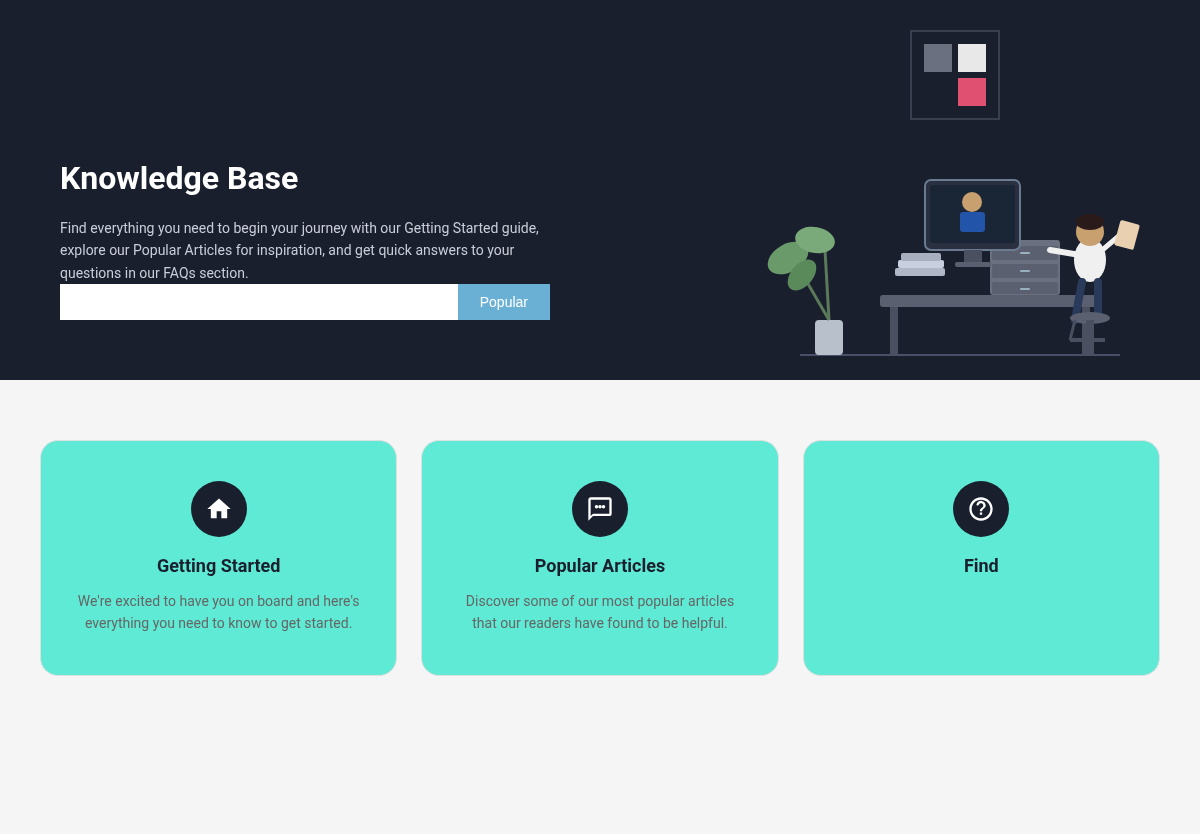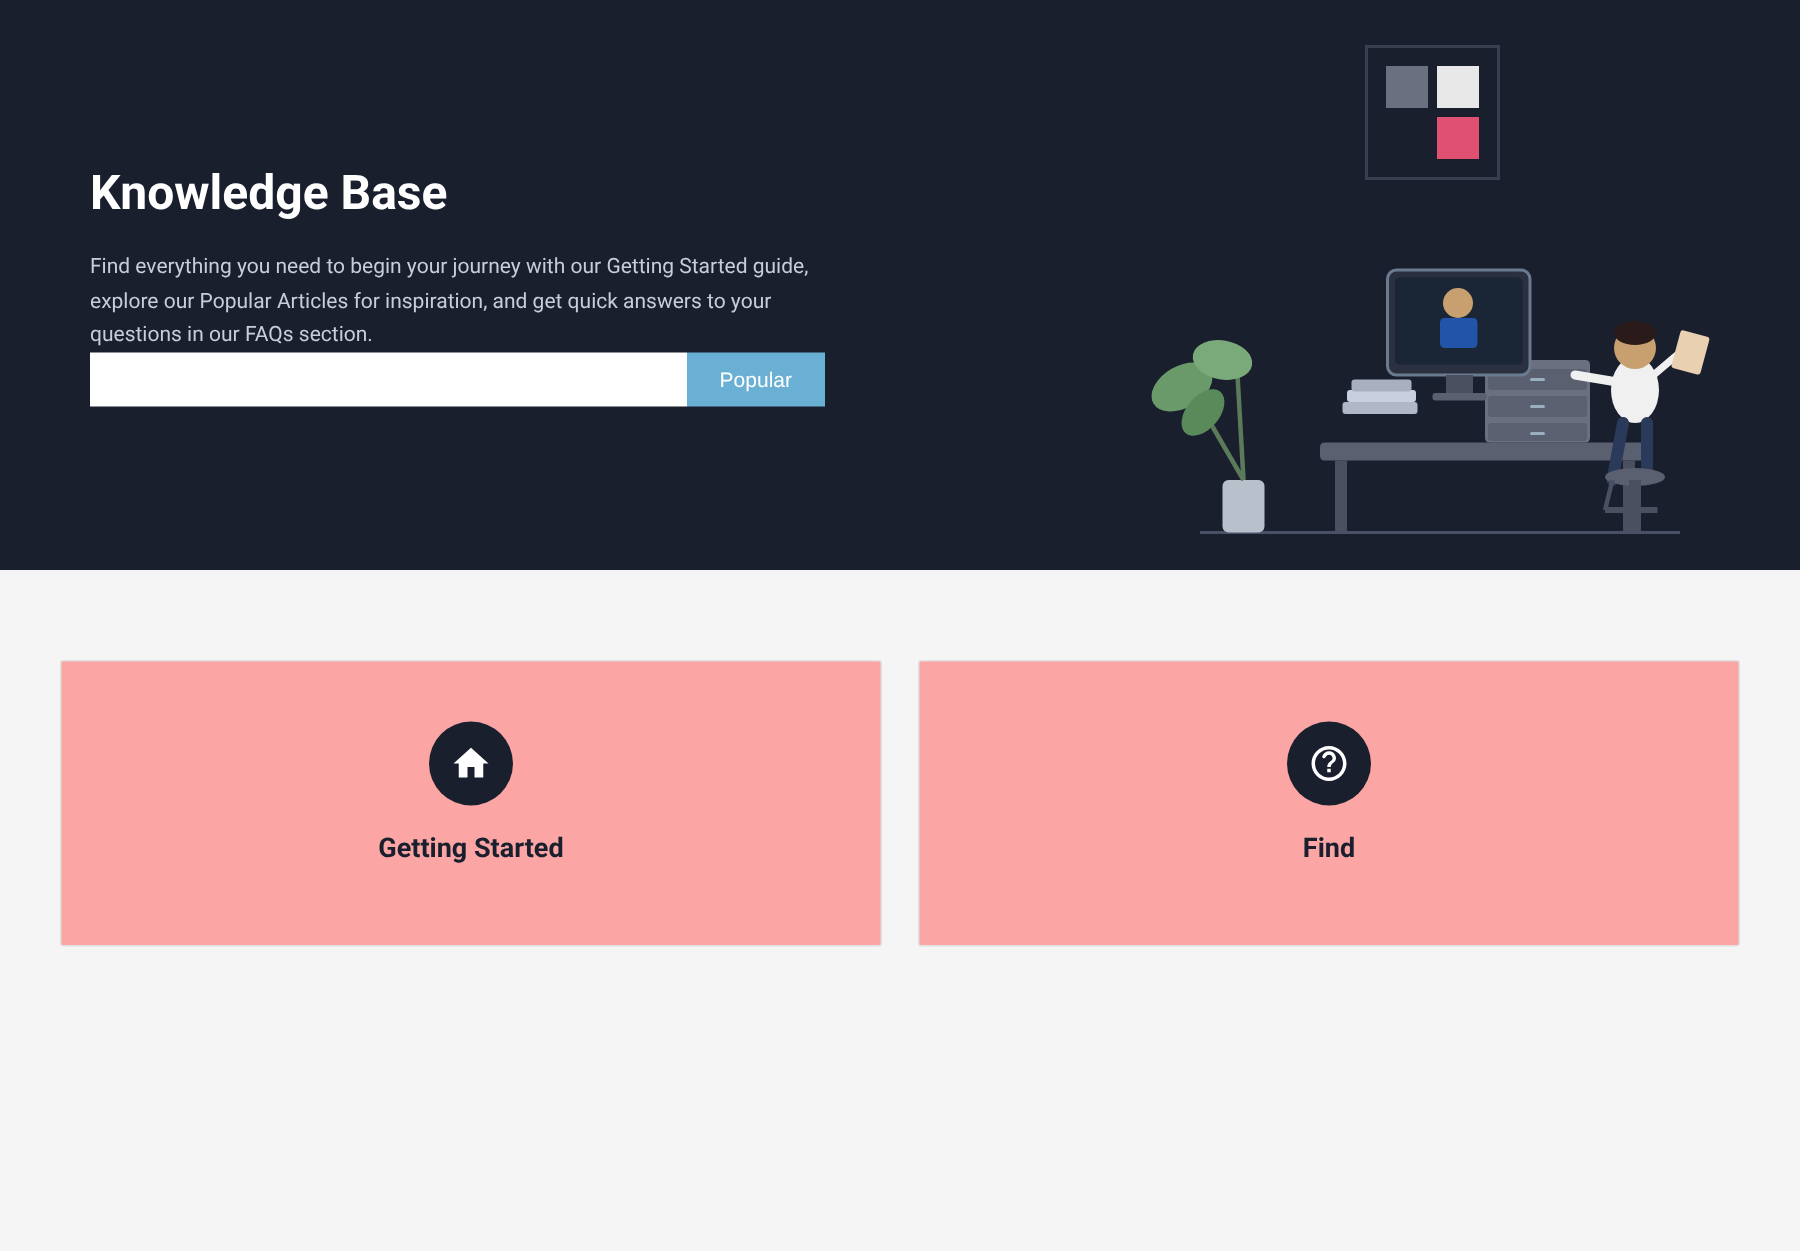--- a/index.html
+++ b/index.html
@@ -7,21 +7,21 @@
 
     
     .hero {
       background-color: #1a1f2e;
       color: white;
       padding: 50px 60px 0 60px;
       min-height: 380px;
       position: relative;
       overflow: hidden;
       display: flex;
-      align-items: center;
+      align-items: flex-end;
     }
     .hero-content {
       flex: 1;
       max-width: 520px;
       padding-top: 10px;
       padding-bottom: 60px;
     }
     .hero-title {
       font-size: 32px;
       font-weight: 700;
@@ -100,23 +100,23 @@
       padding: 60px 40px 80px 40px;
     }
     .cards-row {
       display: flex;
       gap: 24px;
       max-width: 1160px;
       margin: 0 auto;
     }
     .card {
       flex: 1;
-      background: #fca5a5;
+      background: #5eead4;
       border: 1px solid #e0e0e0;
-      border-radius: 2px;
+      border-radius: 18px;
       padding: 40px 30px;
       display: flex;
       flex-direction: column;
       align-items: center;
       text-align: center;
       cursor: pointer;
       transition: box-shadow 0.2s;
     }
     .card-icon {
       width: 56px;
@@ -239,22 +239,35 @@
 <main class="main-content">
   <div class="cards-row">
 
     <div class="card">
       <div class="card-icon">
         <svg viewBox="0 0 24 24" xmlns="http://www.w3.org/2000/svg">
           <path d="M10 20v-6h4v6h5v-8h3L12 3 2 12h3v8z"></path>
         </svg>
       </div>
       <div class="card-title">Getting Started</div>
-    </div>
-
+      <div class="card-desc">We're excited to have you on board and here's everything you need to know to get started.</div>
+    </div>
+
+    <div class="card">
+      <div class="card-icon">
+        <svg viewBox="0 0 24 24" xmlns="http://www.w3.org/2000/svg">
+          <path d="M20 2H4c-1.1 0-2 .9-2 2v18l4-4h14c1.1 0 2-.9 2-2V4c0-1.1-.9-2-2-2zm0 14H6l-2 2V4h16v12z"></path>
+          <circle cx="9" cy="10" r="1.5"></circle>
+          <circle cx="12" cy="10" r="1.5"></circle>
+          <circle cx="15" cy="10" r="1.5"></circle>
+        </svg>
+      </div>
+      <div class="card-title">Popular Articles</div>
+      <div class="card-desc">Discover some of our most popular articles that our readers have found to be helpful.</div>
+    </div>
 
     <div class="card">
       <div class="card-icon">
         <svg viewBox="0 0 24 24" xmlns="http://www.w3.org/2000/svg">
           <path d="M12 2C6.48 2 2 6.48 2 12s4.48 10 10 10 10-4.48 10-10S17.52 2 12 2zm0 18c-4.41 0-8-3.59-8-8s3.59-8 8-8 8 3.59 8 8-3.59 8-8 8zm-1-5h2v2h-2zm1.61-9.96c-2.06-.3-3.88.97-4.43 2.79-.18.58.26 1.17.87 1.17h.2c.41 0 .74-.29.88-.67.32-.89 1.27-1.5 2.3-1.28.95.2 1.65 1.13 1.57 2.1-.1 1.34-1.62 1.63-2.45 2.88 0 .01-.01.01-.01.02-.01.02-.02.03-.03.05-.09.15-.18.32-.25.5-.01.03-.03.05-.04.08-.01.02-.01.04-.02.07-.12.34-.2.75-.2 1.25h2c0-.42.11-.77.28-1.07.02-.03.03-.06.05-.09.08-.14.18-.27.28-.39.01-.01.02-.03.03-.04.1-.12.21-.23.33-.34.96-.91 2.26-1.65 1.99-3.56-.24-1.74-1.61-3.21-3.36-3.47z"></path>
         </svg>
       </div>
       <div class="card-title">Find</div>
     </div>
 

